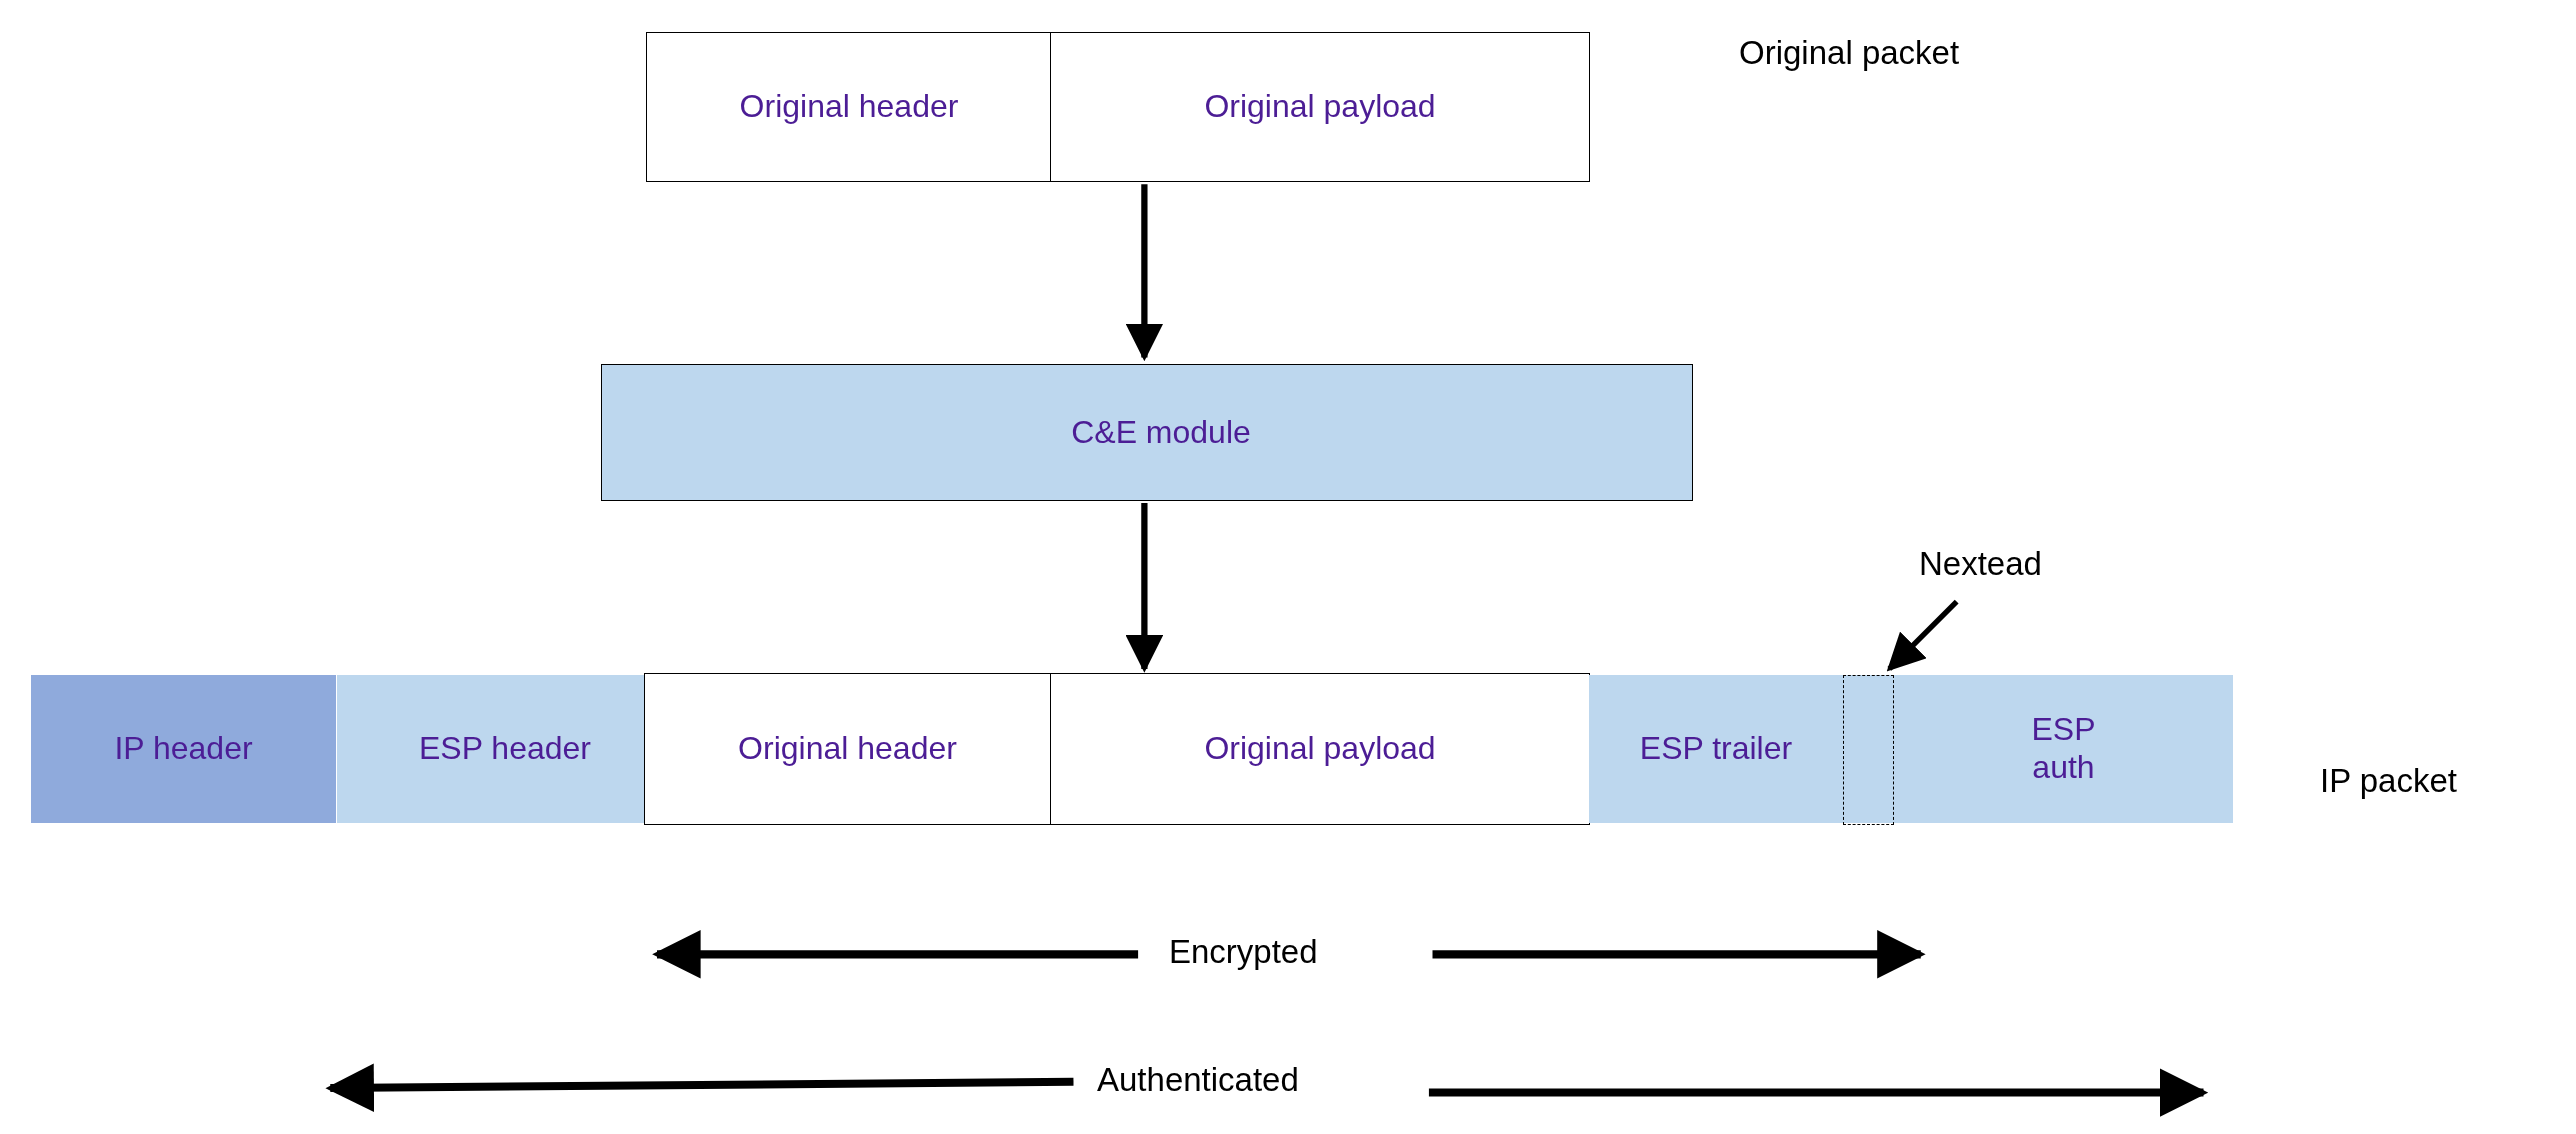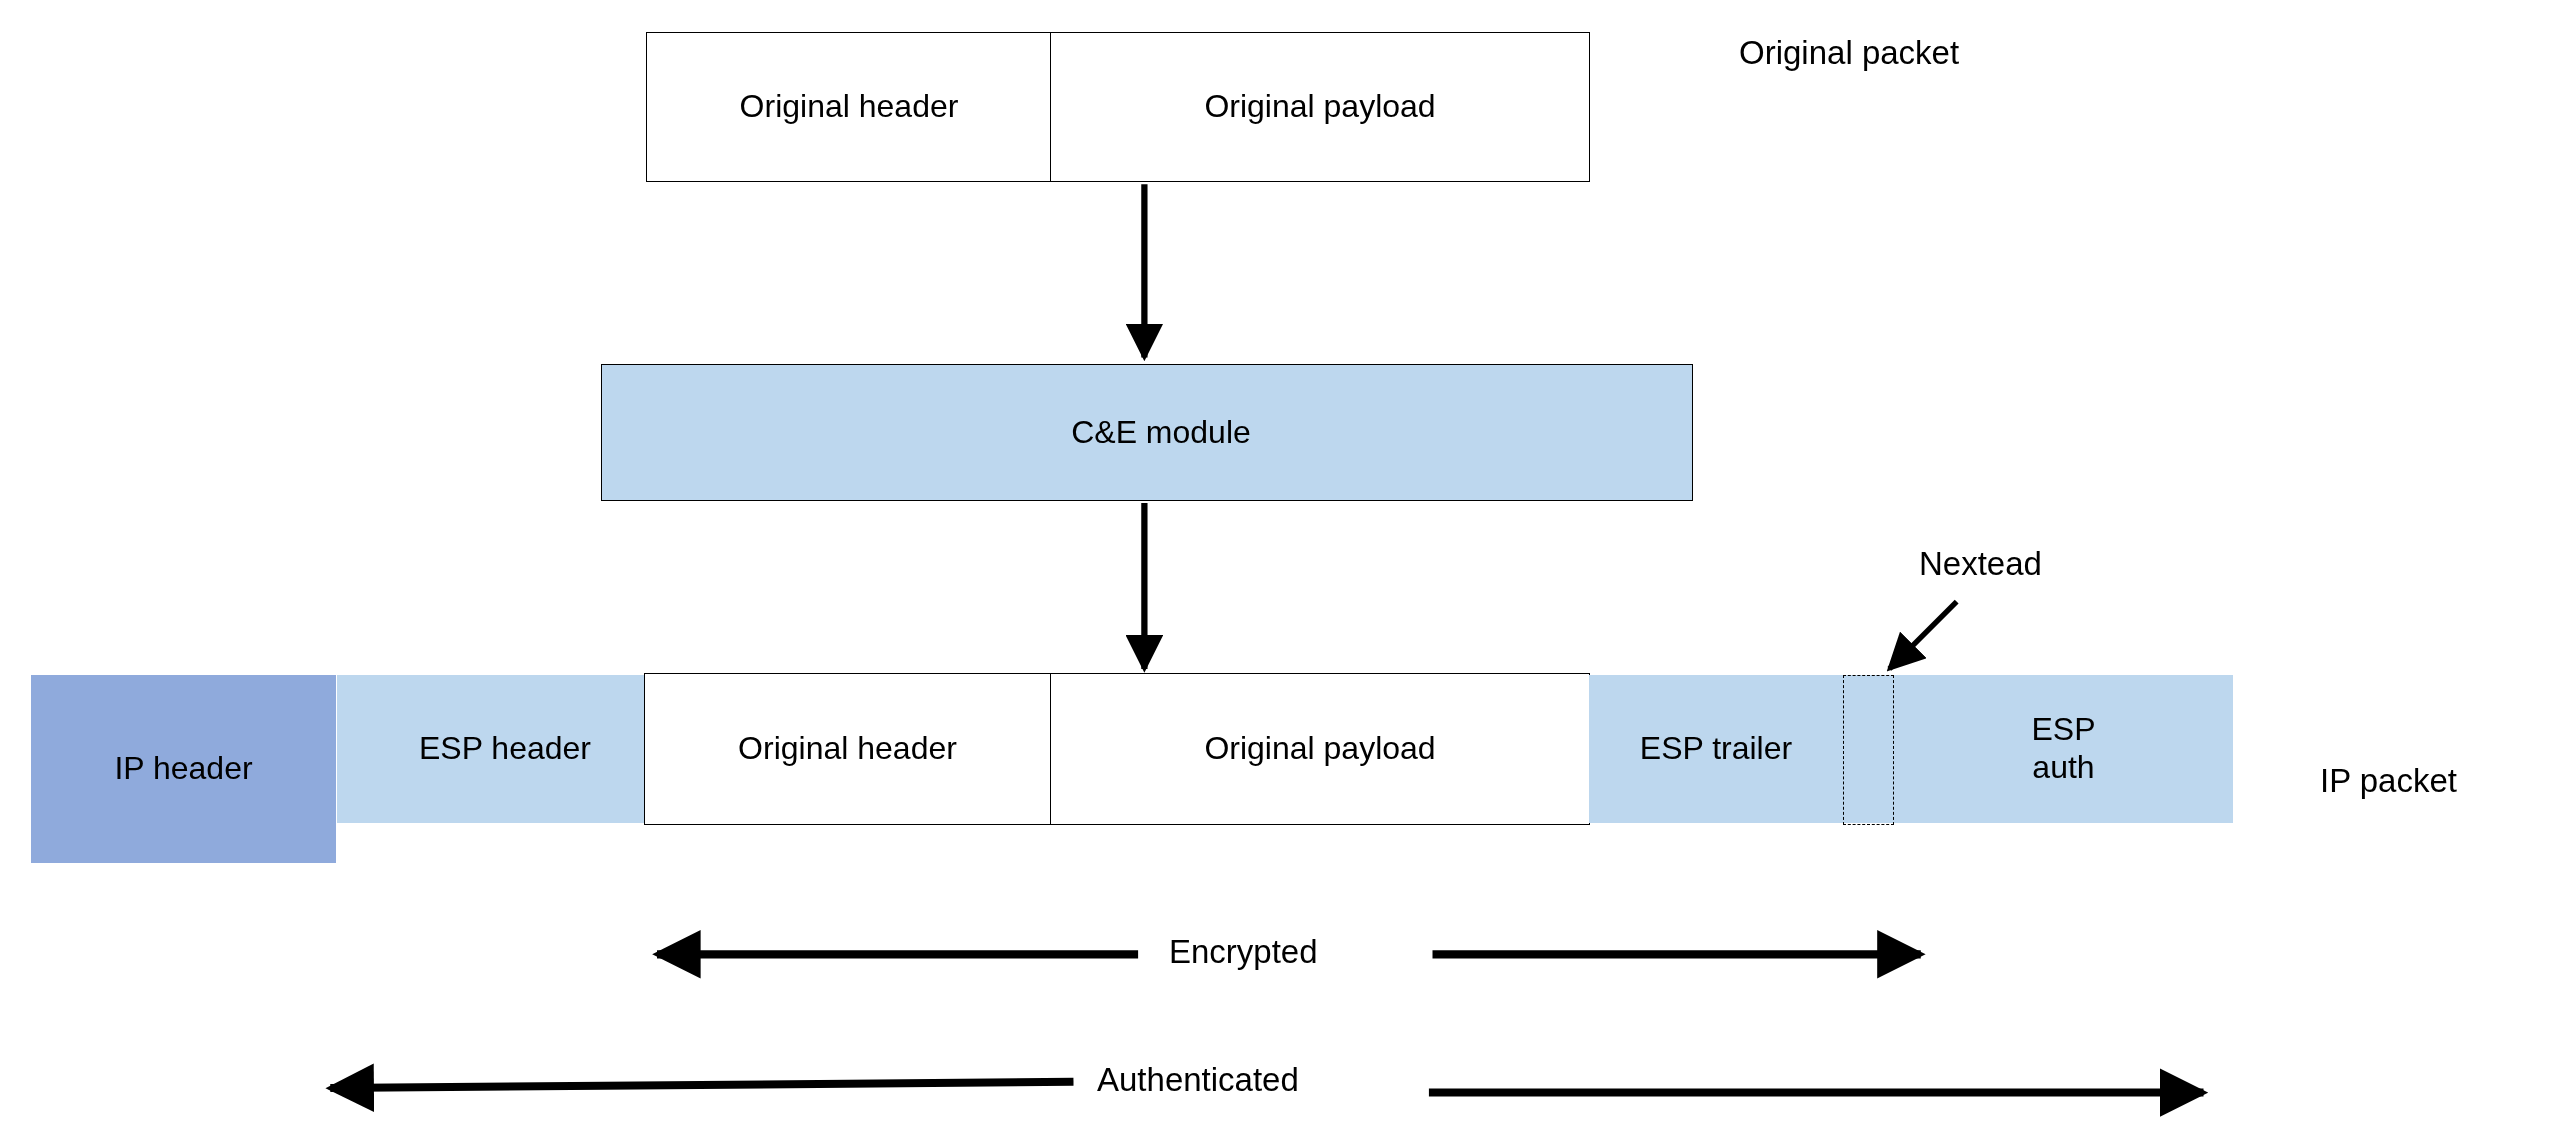--- a/index.html
+++ b/index.html
@@ -24,21 +24,21 @@
   
   .box {
     position: absolute;
     box-sizing: border-box;
     display: flex;
     align-items: center;
     justify-content: center;
     text-align: center;
     font-size: 32px;
     line-height: 1.18;
-    color: #000000;
+    color: #4c1d95;
     white-space: pre-line;
   }
   .box.outline {
     border: 1.8px solid #000000;
     background: #ffffff;
   }
   .box.noborder { border: 0; }
   .box.dashed {
     border: 1.8px dashed #000000;
     background: transparent;
@@ -74,21 +74,21 @@
     <span>Original payload</span>
   </div>
 
   <div class="label" style="left:1739px; top:34px;">Original packet</div>
 
   <div class="box" style="left:601px; top:364px; width:1092px; height:137px;
               background:#bdd7ee; border:1.8px solid #000000;padding-left:28px;">
     <span>C&amp;E module</span>
   </div>
 
-  <div class="box noborder" style="left:31px; top:675px; width:305px; height:188px; background:#8faadc;">
+  <div class="box noborder" style="left:31px; top:675px; width:305px; height:148px; background:#8faadc;">
     <span>IP header</span>
   </div>
 
   <div class="box noborder" style="left:337px; top:675px; width:336px; height:148px; background:#bdd7ee;">
     <span>ESP header</span>
   </div>
 
   <div class="box outline" style="left:644px; top:673px; width:407px; height:152px;">
     <span>Original header</span>
   </div>

